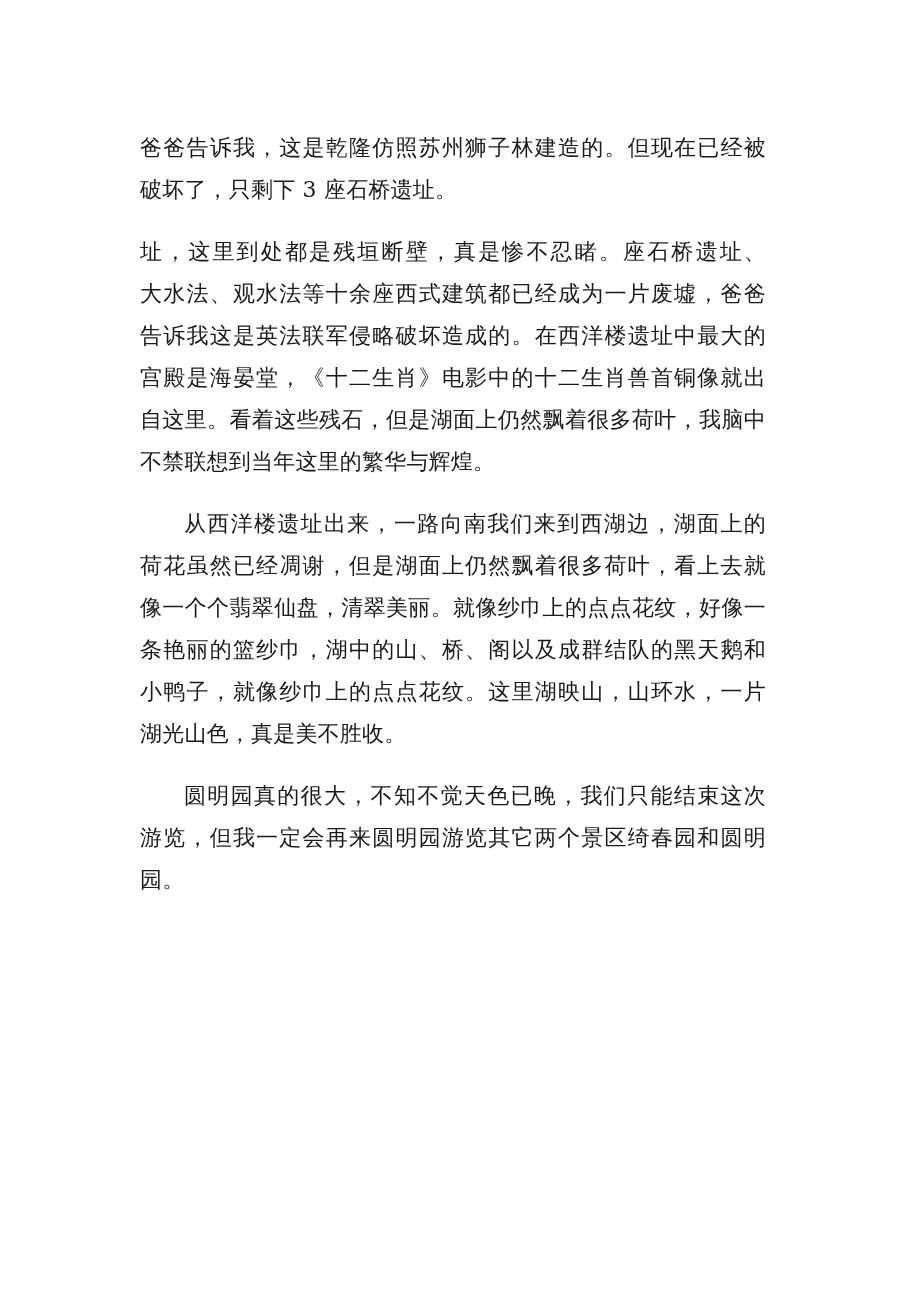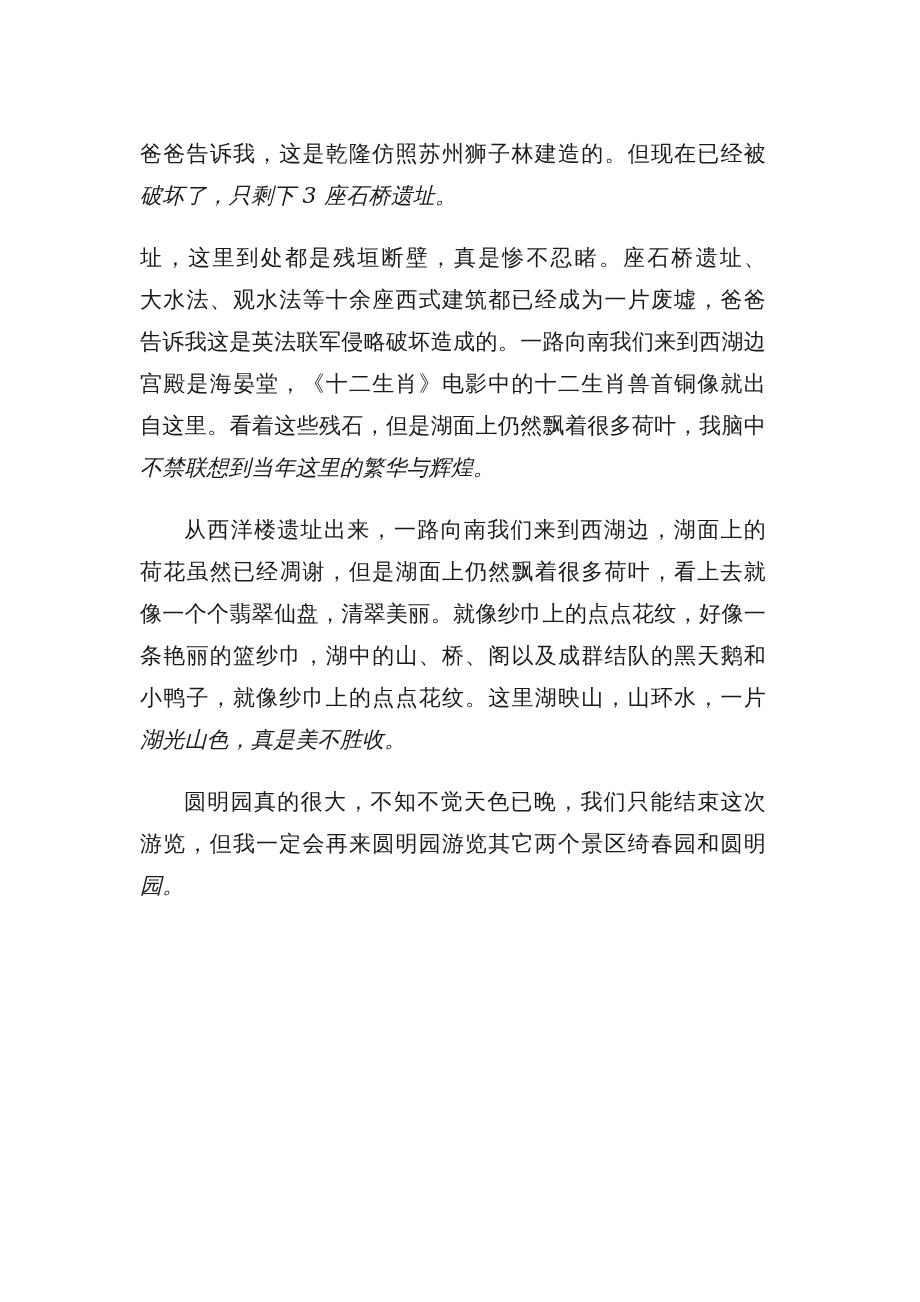--- a/index.html
+++ b/index.html
@@ -8,41 +8,41 @@
     position: absolute;
     left: 140px;
     top: 117px;
     width: 626px;
     font-family: "DejaVu Serif", "Liberation Serif", serif;
     font-size: 22px;
     color: #1a1a1a;
     line-height: 42px;
   }
   .para {
-    margin: 16px 0 20px 0;
+    margin: 10px 0 20px 0;
     text-align: justify;
     text-align-last: left;
     letter-spacing: 0.2px;
   }
   .para.indent { text-indent: 44px; }
   .para .line { display: block; white-space: nowrap; text-align-last: justify; }
-  .para .line.last { text-align-last: left; font-style: italic; }
+  .para .line.last { text-align-last: left; }
 </style>
 </head>
 <body>
 
 <div class="page">
   <p class="para">
     <span class="line">爸爸告诉我，这是乾隆仿照苏州狮子林建造的。但现在已经被</span>
     <span class="line last">破坏了，只剩下 3 座石桥遗址。</span>
   </p>
   <p class="para indent">
     <span class="line">址，这里到处都是残垣断壁，真是惨不忍睹。座石桥遗址、</span>
     <span class="line">大水法、观水法等十余座西式建筑都已经成为一片废墟，爸爸</span>
-    <span class="line">告诉我这是英法联军侵略破坏造成的。一路向南我们来到西湖边</span>
+    <span class="line">告诉我这是英法联军侵略破坏造成的。在西洋楼遗址中最大的</span>
     <span class="line">宫殿是海晏堂，《十二生肖》电影中的十二生肖兽首铜像就出</span>
     <span class="line">自这里。看着这些残石，但是湖面上仍然飘着很多荷叶，我脑中</span>
     <span class="line last">不禁联想到当年这里的繁华与辉煌。</span>
   </p>
   <p class="para indent">
     <span class="line" style="padding-left:44px">从西洋楼遗址出来，一路向南我们来到西湖边，湖面上的</span>
     <span class="line">荷花虽然已经凋谢，但是湖面上仍然飘着很多荷叶，看上去就</span>
     <span class="line">像一个个翡翠仙盘，清翠美丽。就像纱巾上的点点花纹，好像一</span>
     <span class="line">条艳丽的篮纱巾，湖中的山、桥、阁以及成群结队的黑天鹅和</span>
     <span class="line">小鸭子，就像纱巾上的点点花纹。这里湖映山，山环水，一片</span>

